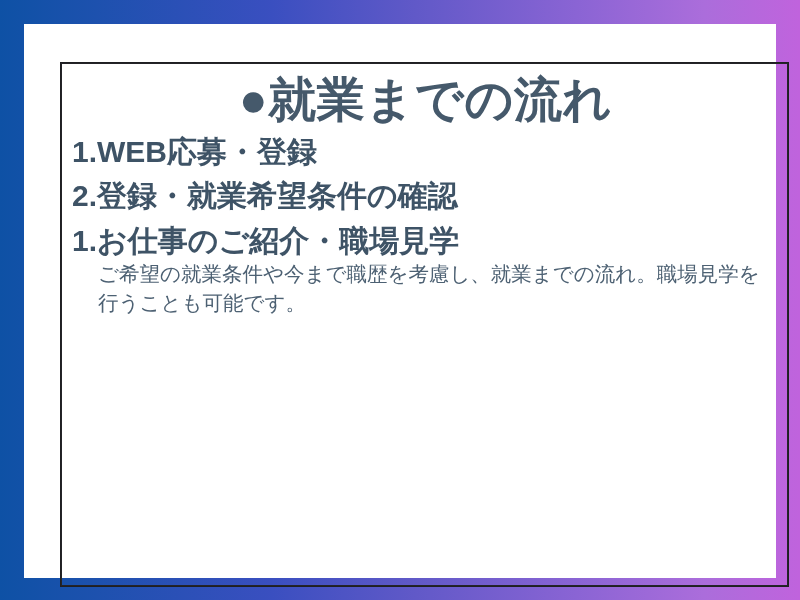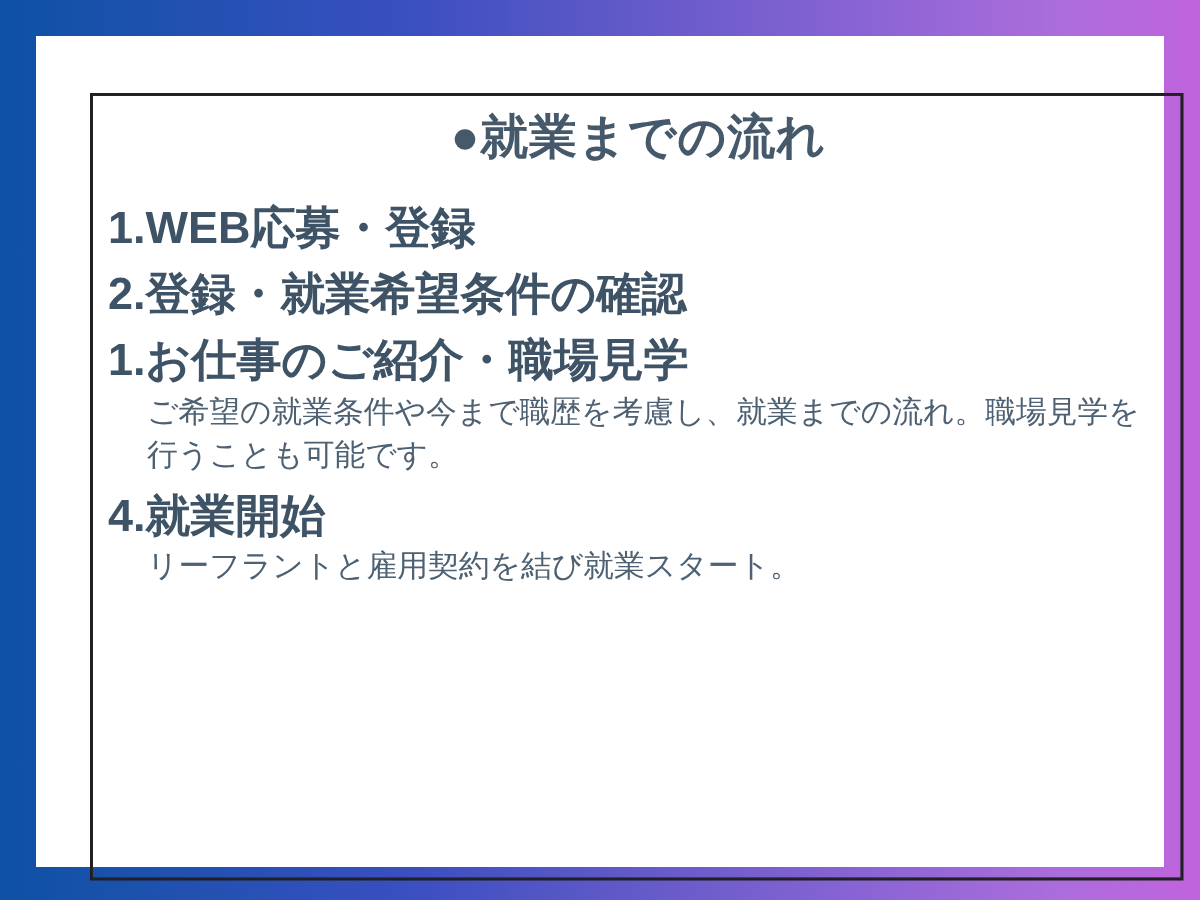--- a/index.html
+++ b/index.html
@@ -68,29 +68,29 @@
     width: 729px;
     height: 525px;
     box-sizing: border-box;
     padding: 6px 10px 0 12px;
   }
 
   .slide-title {
     margin: 0;
     padding: 6px 0 2px 0;
     text-align: center;
-    font-size: 32px;
+    font-size: 48px;
     line-height: 1.08;
     font-weight: bold;
     color: #45596b;
     letter-spacing: 0.5px;
   }
 
   .steps {
-    margin: 24px 0 0 0;
+    margin: 6px 0 0 0;
     padding: 0;
     list-style: none;
   }
 
   .step {
     margin: 0 0 9px 0;
     padding: 0;
   }
 
   .step-heading {
@@ -134,22 +134,18 @@
 
         <li class="step">
           <h2 class="step-heading">2.登録・就業希望条件の確認</h2>
         </li>
 
         <li class="step">
           <h2 class="step-heading">1.お仕事のご紹介・職場見学</h2>
           <p class="step-body">ご希望の就業条件や今まで職歴を考慮し、就業までの流れ。職場見学を行うことも可能です。</p>
         </li>
 
-        <li class="step">
-          <h2 class="step-heading">4.就業開始</h2>
-          <p class="step-body">リーフラントと雇用契約を結び就業スタート。</p>
-        </li>
 
       </ul>
 
     </div>
   </div>
 </div>
 
 </body></html>

